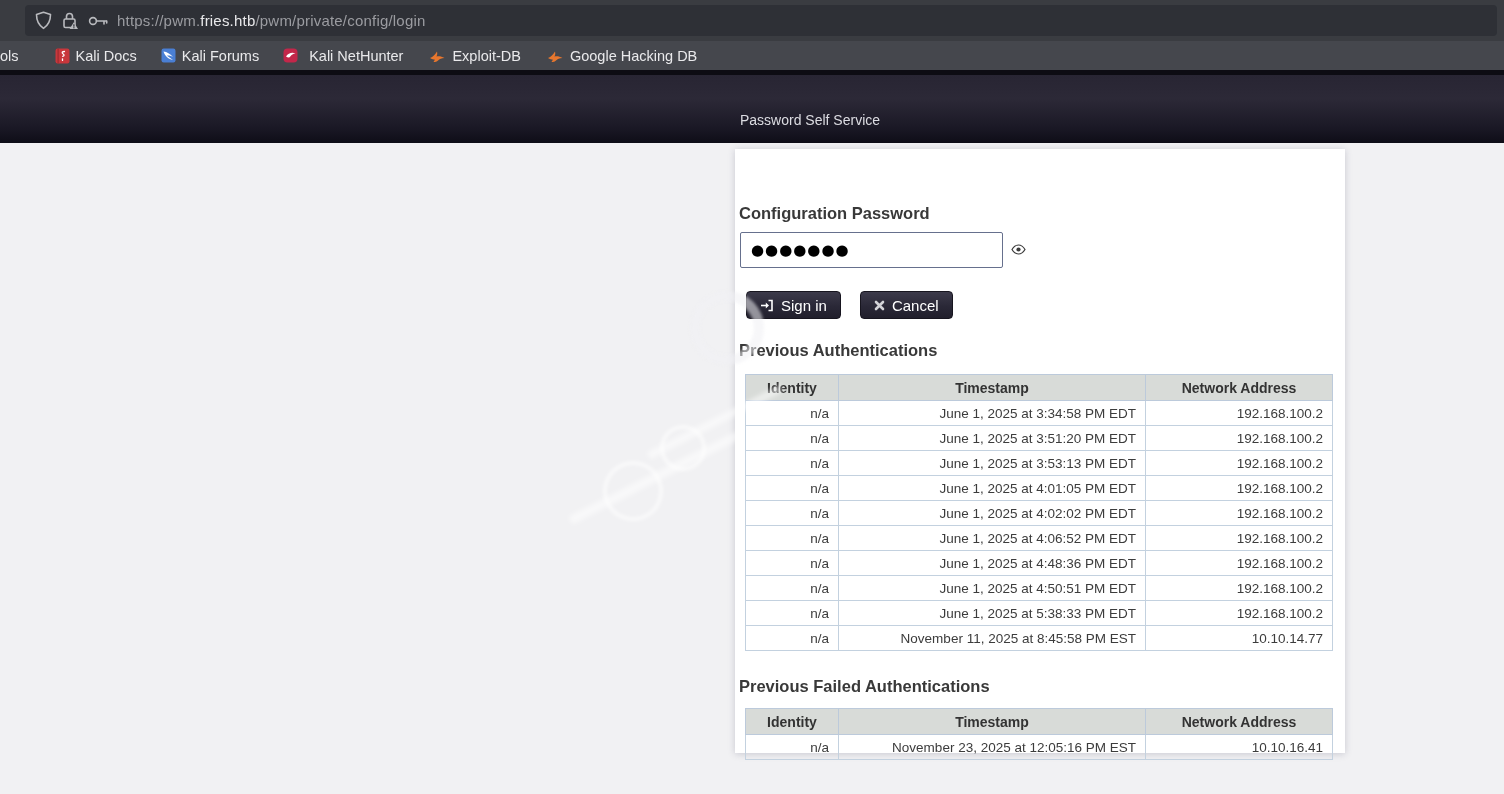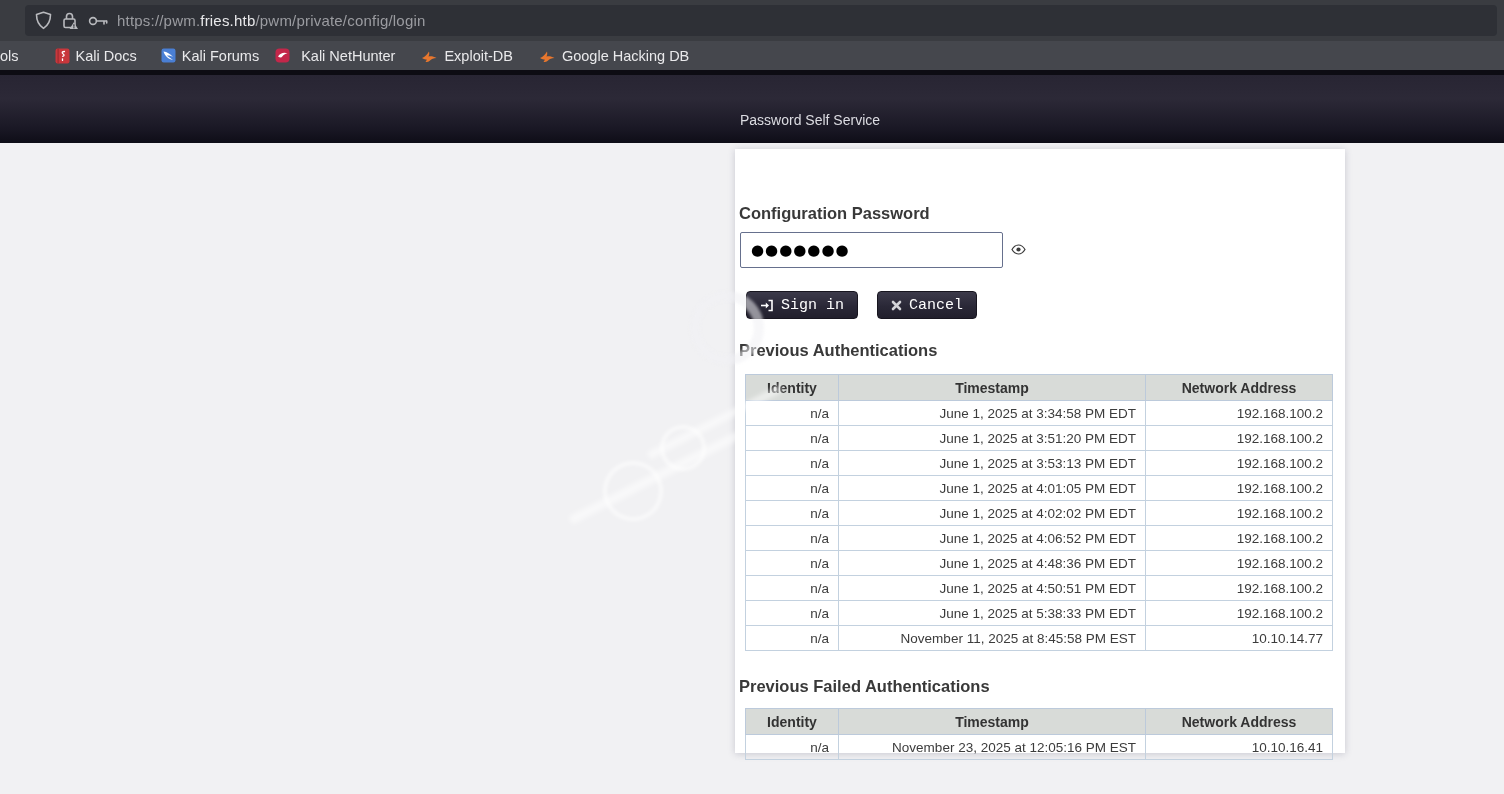--- a/index.html
+++ b/index.html
@@ -39,21 +39,21 @@
 
   .pw-input { position:absolute; left:5px; top:83px; width:263px; height:36px; background:#fff;
               border:1px solid #66708d; border-radius:2px; display:flex; align-items:center; padding:0 10px;
               font-size:15px; font-weight:bold; color:#000; letter-spacing:1px;
               font-family:"DejaVu Sans", sans-serif; }
   .eye { position:absolute; left:276px; top:95px; }
 
   .btn-row { position:absolute; left:11px; top:142px; display:flex; gap:19px; }
   .btn { display:inline-flex; align-items:center; gap:7px; height:28px; padding:0 13px;
          background:linear-gradient(180deg,#3c3a4a 0%,#2a2837 55%,#211f2c 100%);
-         border:1px solid #17151f; border-radius:4px; color:#fff; font-size:15px; cursor:pointer;font-family:Liberation Mono, monospace; }
+         border:1px solid #17151f; border-radius:4px; color:#fff; font-size:15px; cursor:pointer; }
 
   table { border-collapse:collapse; table-layout:fixed; width:587px; font-family:"Liberation Sans", sans-serif; }
   .tbl-prev   { position:absolute; left:10px; top:225px; }
   .tbl-failed { position:absolute; left:10px; top:559px; }
   th { background:#d8dbd8; border:1px solid #bccadb; font-size:14px; font-weight:bold; color:#333;
        text-align:center; height:26px; padding:0 8px; }
   td { border:1px solid #c3d1df; font-size:13.5px; color:#3c3c3c; height:25px; padding:0 9px;
        text-align:right; white-space:nowrap; overflow:hidden; }
   col.c-id { width:93px; } col.c-ts { width:307px; } col.c-na { width:187px; }
 
@@ -99,21 +99,21 @@
     </svg>
     <span>Kali Docs</span>
   </div>
   <div class="bm" style="margin-left:24px;">
     <svg width="15" height="15" viewBox="0 0 15 15">
       <rect x="0.5" y="0.5" width="14" height="14" rx="2.2" fill="#4a7fd4"></rect>
       <path d="M2.5 3.5c3.5.5 6.5 2 9.5 5.5-2.5-1.2-4.5-1.6-6-1.3l6 4.3c-4.5-1-8-3.5-9.5-8.5Z" fill="#fff"></path>
     </svg>
     <span>Kali Forums</span>
   </div>
-  <div class="bm" style="margin-left:16px;gap:11px;">
+  <div class="bm" style="margin-left:24px;gap:11px;">
     <svg width="15" height="15" viewBox="0 0 15 15">
       <rect x="0.5" y="0.5" width="14" height="14" rx="4" fill="#c3274a"></rect>
       <path d="M3 8.5c2.5-3.5 6-4.5 9.5-3-2.5.3-4 1.2-5 2.8-1 1.6-2.5 1.6-4.5.2Z" fill="#fff"></path>
     </svg>
     <span>Kali NetHunter</span>
   </div>
   <div class="bm" style="margin-left:26px;">
     <svg width="17" height="14" viewBox="0 0 17 14">
       <path d="M1 9c3-1 5-3.5 7-6.5.5 2 .3 3.5-.5 5 2.5-.5 5-.2 8 1.5-3 .2-5 1-6.5 2.5-1 1.2-2.5 1.8-4.5 1.2l1.5-2C4.5 10.5 2.8 10 1 9Z" fill="#e8772e"></path>
     </svg>

